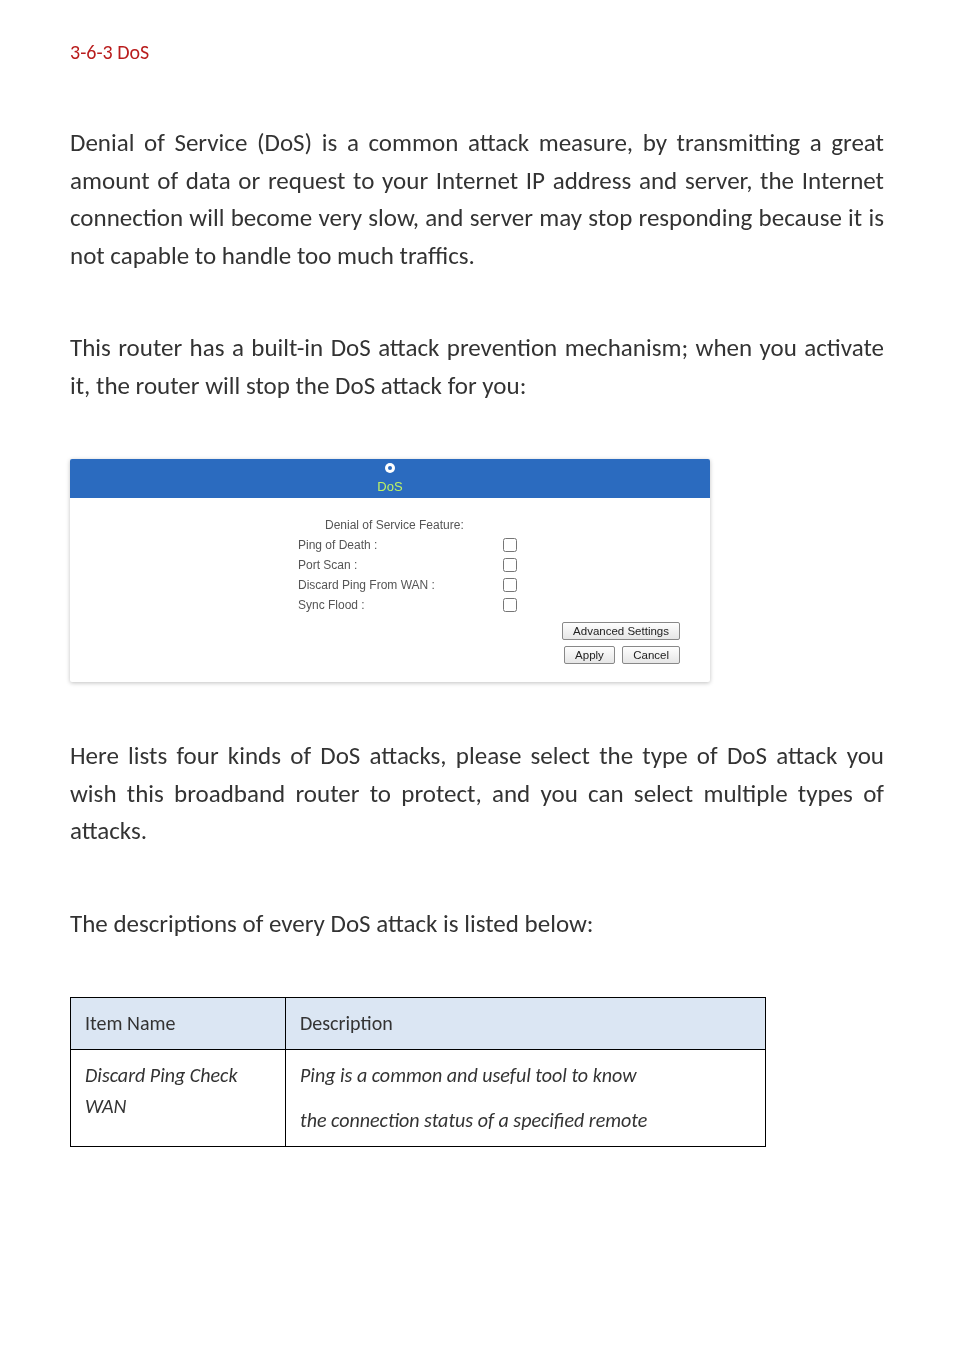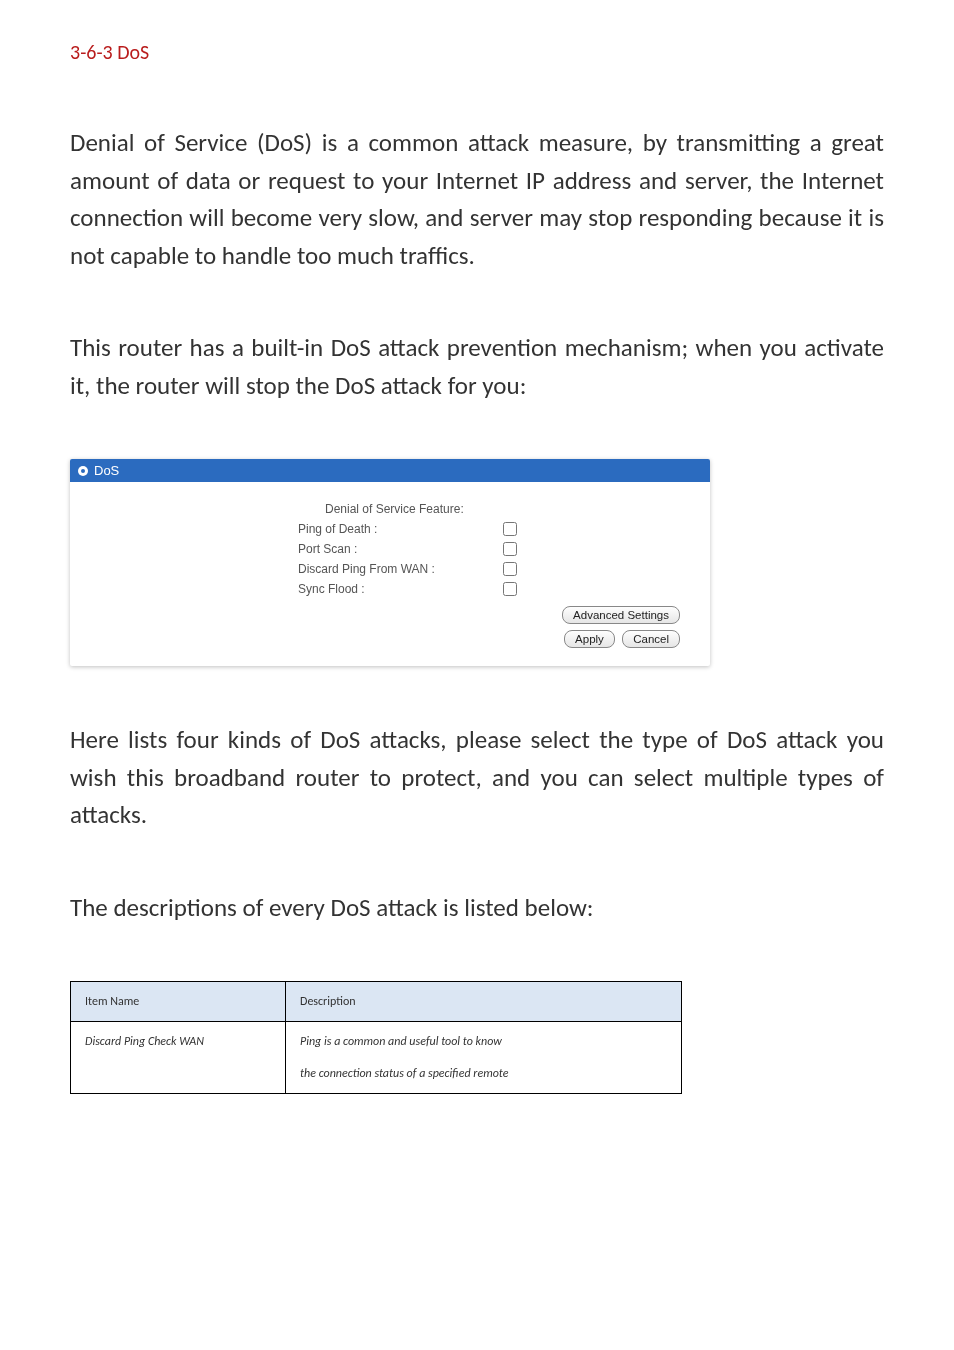--- a/index.html
+++ b/index.html
@@ -28,26 +28,27 @@
     width: 640px;
     margin: 0 0 55px 0;
     box-shadow: 0 1px 4px rgba(0,0,0,0.25);
     border-radius: 2px;
     overflow: hidden;
     background: #fff;
     font-family: Arial, sans-serif;
   }
   .panel-header {
     background: #2b6bbf;
-    color: #ffffff;
+    color: #bef264;
     font-size: 13px;
     padding: 4px 8px;
     display: flex;
     align-items: center;
     gap: 6px;
+    flex-direction: column;
   }
   .panel-header .bullet {
     display: inline-block;
     width: 10px;
     height: 10px;
     background: #ffffff;
     border-radius: 50%;
     position: relative;
   }
   .panel-header .bullet::after {
@@ -77,30 +78,30 @@
   }
   .btn-row {
     text-align: right;
     margin-top: 10px;
     padding-right: 10px;
   }
   .btn {
     font-size: 11.5px;
     background: linear-gradient(#fefefe, #e6e6e6);
     border: 1px solid #888;
-    border-radius: 8px;
+    border-radius: 2px;
     padding: 2px 10px;
     margin-left: 4px;
     cursor: pointer;
     color: #222;
   }
   table.desc-table {
     border-collapse: collapse;
-    width: 612px;
-    font-size: 12px;
+    width: 696px;
+    font-size: 20px;
   }
   table.desc-table th, table.desc-table td {
     border: 1.5px solid #000;
     padding: 10px 14px;
     text-align: left;
     vertical-align: top;
     line-height: 1.55;
   }
   table.desc-table th {
     background: #dbe6f3;

